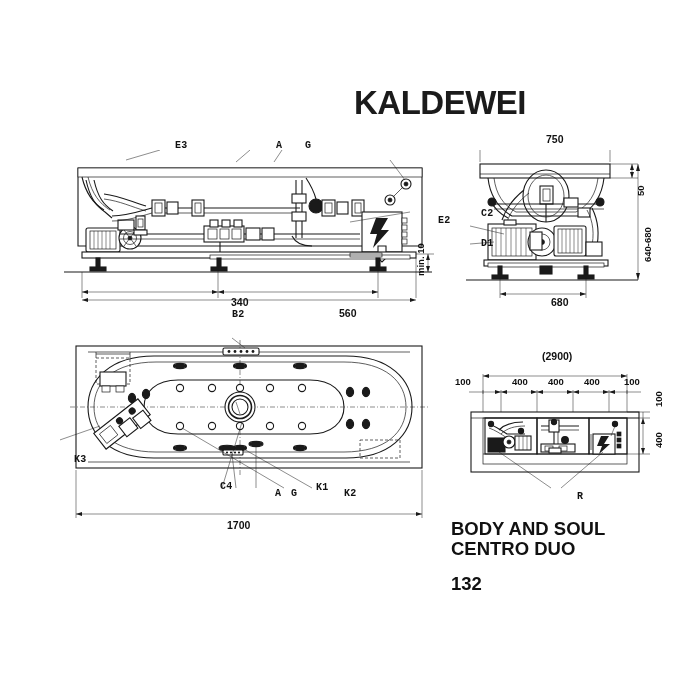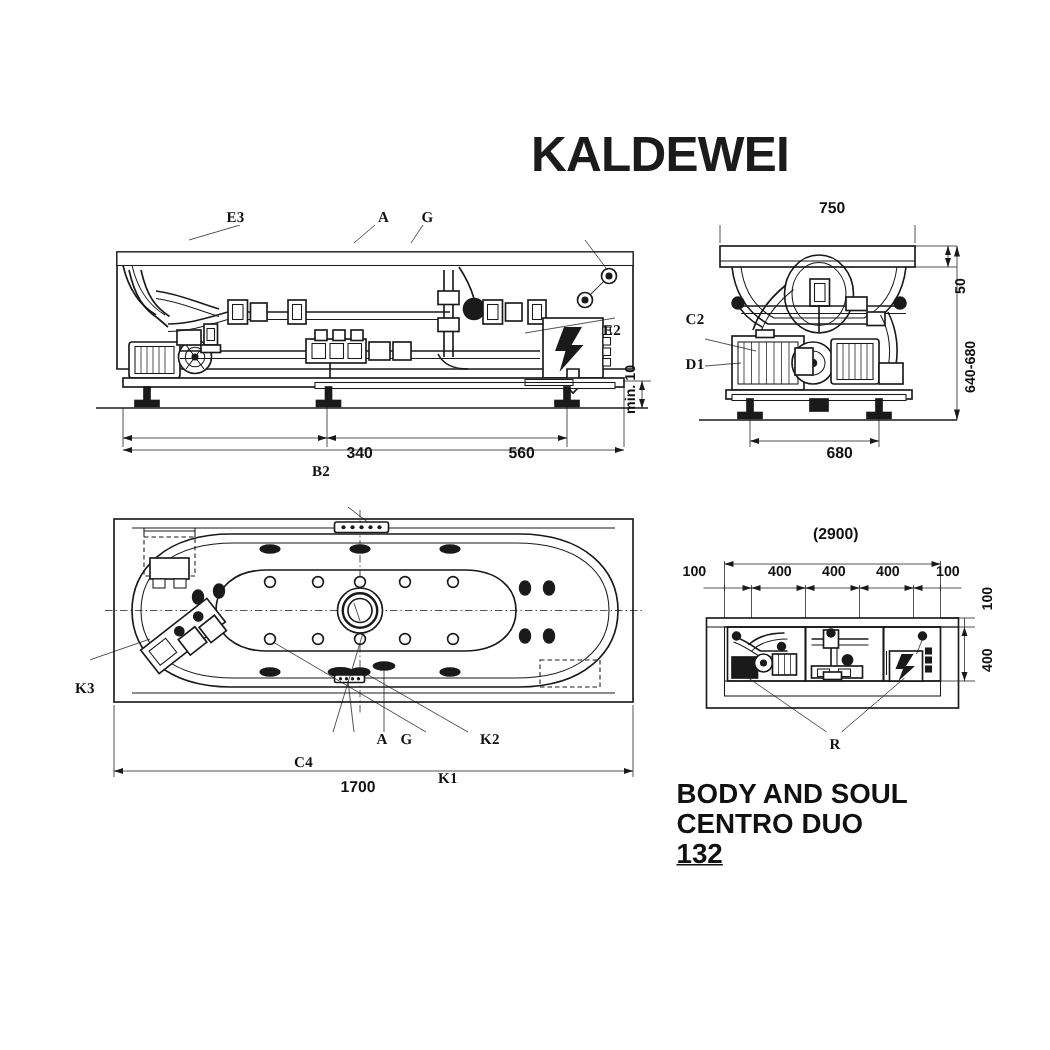--- a/index.html
+++ b/index.html
@@ -1,20 +1,20 @@
 <!DOCTYPE html>
 <html><head>
 <meta charset="utf-8">
 <title>Kaldewei Technical Drawing</title>
 <style>
   html,body{margin:0;padding:0;background:#ffffff;}
   body{width:700px;height:700px;overflow:hidden;font-family:"Liberation Sans",sans-serif;color:#1a1a1a;}
   #sheet{position:relative;width:576px;height:700px;background:#fff;}
   .abs{position:absolute;}
-  .lbl{position:absolute;font-family:Liberation Serif, serif;font-weight:700;font-size:10px;letter-spacing:.2px;color:#111;white-space:nowrap;line-height:1;}
+  .lbl{position:absolute;font-family:Liberation Mono, monospace;font-weight:700;font-size:10px;letter-spacing:.2px;color:#111;white-space:nowrap;line-height:1;margin-left:24px;}
   .dim{position:absolute;font-family:"Liberation Sans",sans-serif;font-weight:700;font-size:10.5px;color:#111;white-space:nowrap;line-height:1;}
   .dim-sm{font-size:9.5px;}
   .vert{transform:rotate(-90deg);transform-origin:left top;}
   .brand{position:absolute;font-family:"Liberation Sans",sans-serif;font-weight:700;font-size:33px;letter-spacing:-0.5px;color:#1b1b1b;white-space:nowrap;}
   .title{position:absolute;font-family:"Liberation Sans",sans-serif;font-weight:700;font-size:18.5px;line-height:19.5px;color:#111;white-space:nowrap;}
   svg{display:block;}
   .ln{stroke:#1a1a1a;fill:none;}
   .thin{stroke-width:.7;}
   .med{stroke-width:1.1;}
   .thick{stroke-width:1.6;}
@@ -161,24 +161,24 @@
 
       <line class="ln hair" x1="368" y1="104" x2="368" y2="122"></line>
       <path class="fillk" d="M368 104 l-2 6 h4 z M368 122 l-2 -6 h4 z"></path>
       <line class="ln hair" x1="356" y1="104" x2="374" y2="104"></line>
     </svg>
   </div>
 
   <div class="lbl" style="left:151px;top:141px;">E3</div>
   <div class="lbl" style="left:252px;top:141px;">A</div>
   <div class="lbl" style="left:281px;top:141px;">G</div>
-  <div class="lbl" style="left:402px;top:216px;">E2</div>
+  <div class="lbl" style="left:414px;top:216px;">E2</div>
 
   <div class="dim" style="left:231px;top:297px;">340</div>
-  <div class="dim" style="left:339px;top:297px;">560</div>
+  <div class="dim" style="left:339px;top:308px;">560</div>
   <div class="dim dim-sm vert" style="left:416px;top:276px;">min. 10</div>
 
   <div class="abs" style="left:460px;top:150px;">
     <svg width="185" height="165" viewBox="0 0 185 165">
 
       <rect class="ln med fillw" x="20" y="14" width="130" height="14"></rect>
       <line class="ln thin" x1="20" y1="24" x2="150" y2="24"></line>
 
       <path class="ln med" d="M28 28 C30 46 38 58 52 66 L120 66 C134 58 142 46 144 28"></path>
       <path class="ln thin" d="M34 28 C36 44 43 55 56 62 L116 62 C129 55 136 44 138 28"></path>
@@ -374,24 +374,24 @@
 
       <line class="ln hair" x1="16" y1="134" x2="16" y2="182"></line>
       <line class="ln hair" x1="362" y1="134" x2="362" y2="182"></line>
       <line class="ln hair" x1="16" y1="178" x2="362" y2="178"></line>
       <path class="fillk" d="M16 178 l6 -2 v4 z M362 178 l-6 -2 v4 z"></path>
     </svg>
   </div>
 
   <div class="lbl" style="left:208px;top:310px;">B2</div>
   <div class="lbl" style="left:50px;top:455px;">K3</div>
-  <div class="lbl" style="left:196px;top:504px;">C4</div>
+  <div class="lbl" style="left:196px;top:482px;">C4</div>
   <div class="lbl" style="left:251px;top:489px;">A</div>
   <div class="lbl" style="left:267px;top:489px;">G</div>
-  <div class="lbl" style="left:292px;top:515px;">K1</div>
+  <div class="lbl" style="left:292px;top:483px;">K1</div>
   <div class="lbl" style="left:320px;top:489px;">K2</div>
   <div class="dim" style="left:227px;top:520px;">1700</div>
 
   <div class="abs" style="left:455px;top:360px;">
     <svg width="195" height="145" viewBox="0 0 195 145">
 
       <line class="ln hair" x1="28" y1="14" x2="28" y2="34"></line>
       <line class="ln hair" x1="172" y1="14" x2="172" y2="34"></line>
       <line class="ln hair" x1="28" y1="16" x2="172" y2="16"></line>
       <path class="fillk" d="M28 16 l6 -2 v4 z M172 16 l-6 -2 v4 z"></path>
@@ -474,15 +474,15 @@
   <div class="dim dim-sm" style="left:512px;top:377px;">400</div>
   <div class="dim dim-sm" style="left:548px;top:377px;">400</div>
   <div class="dim dim-sm" style="left:584px;top:377px;">400</div>
   <div class="dim dim-sm" style="left:624px;top:377px;">100</div>
   <div class="dim dim-sm vert" style="left:654px;top:407px;">100</div>
   <div class="dim dim-sm vert" style="left:654px;top:448px;">400</div>
   <div class="lbl" style="left:553px;top:492px;">R</div>
 
   <div class="title" style="left:451px;top:519px;">BODY AND SOUL</div>
   <div class="title" style="left:451px;top:539px;">CENTRO DUO</div>
-  <div class="title" style="left:451px;top:559px;text-decoration:underline;">132</div>
+  <div class="title" style="left:451px;top:574px;">132</div>
 
 </div>
 
 </body></html>

